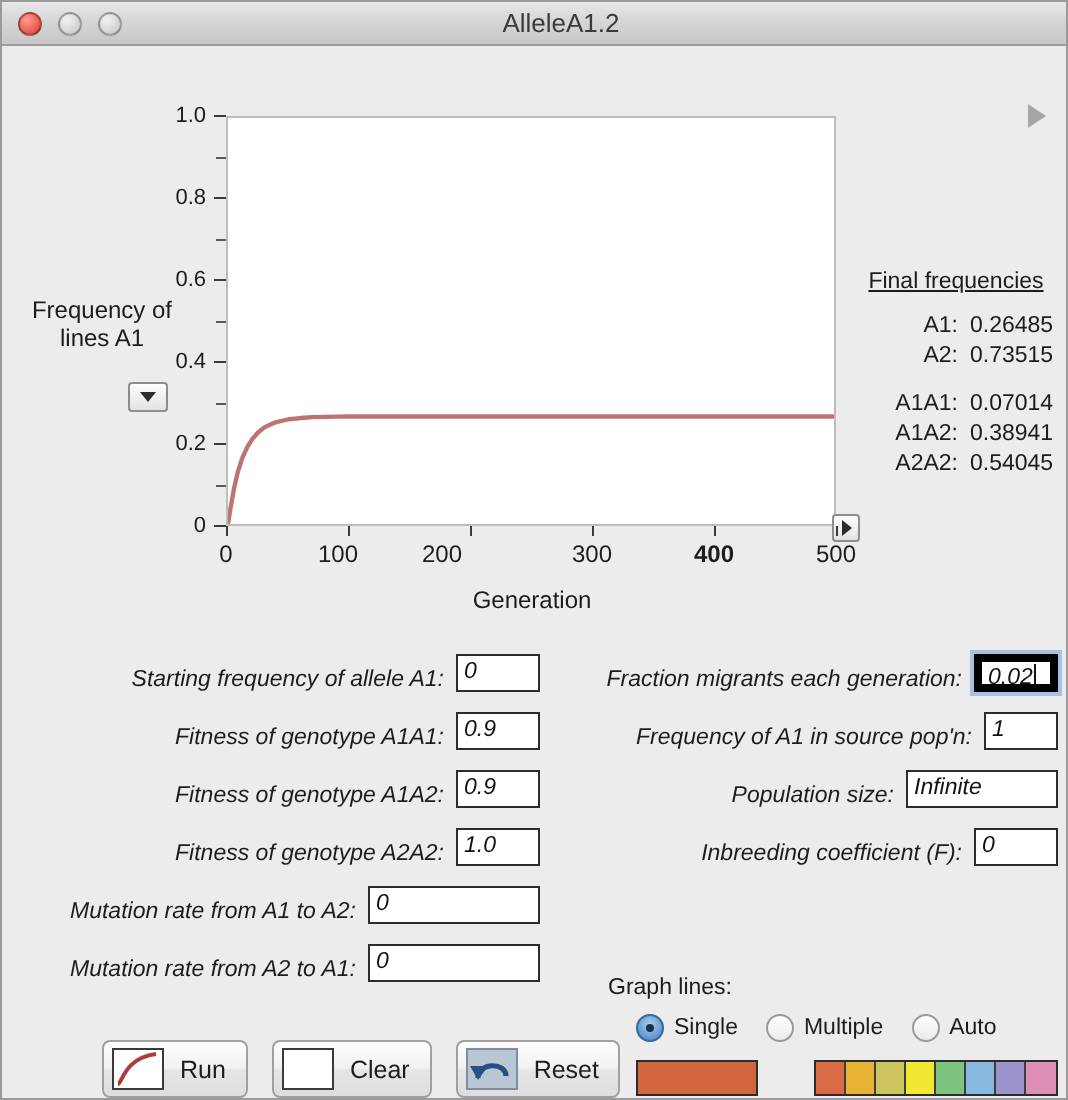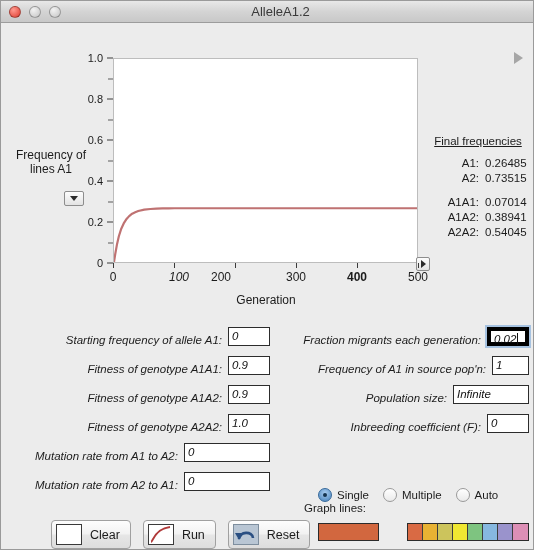--- a/index.html
+++ b/index.html
@@ -435,21 +435,21 @@
       </div>
 
       <div id="x-axis-more-button" class="mini-btn">
         <div class="tri-right"></div>
       </div>
 
       <div id="x-ticks">
           <div class="xtick-major" style="left: 0px;"></div>
           <div class="xtick-label" style="left: 0px;">0</div>
           <div class="xtick-major" style="left: 61px;"></div>
-          <div class="xtick-label" style="left: 66px; font-style: italic;">100</div>
+          <div class="xtick-label" style="left: 56px;">100</div>
           <div class="xtick-major" style="left: 122px;"></div>
           <div class="xtick-label" style="left: 108px;">200</div>
           <div class="xtick-major" style="left: 183px;"></div>
           <div class="xtick-label" style="left: 183px;">300</div>
           <div class="xtick-major" style="left: 244px;"></div>
           <div class="xtick-label" style="left: 244px; font-weight: bold;">400</div>
           <div class="xtick-major" style="left: 305px;"></div>
           <div class="xtick-label" style="left: 305px;">500</div>
         </div>
 
@@ -526,60 +526,60 @@
         </div>
         <div class="field-row">
           <div class="field-label">Inbreeding coefficient (F):</div>
           <div class="field-input w-medium">0</div>
         </div>
       </div>
 
     <div id="action-buttons">
 
       <div class="action-button">
-        <span class="btn-icon"></span>
-        <span class="btn-label">Clear</span>
-      </div>
-
-      <div class="action-button">
         <span class="btn-icon">
           <svg width="24" height="19" viewBox="0 0 24 19">
             <path d="M2,17 C4,17 5,4 21,2" fill="none" stroke="#b03a3a" stroke-width="2"></path>
           </svg>
         </span>
         <span class="btn-label">Run</span>
+      </div>
+
+      <div class="action-button">
+        <span class="btn-icon"></span>
+        <span class="btn-label">Clear</span>
       </div>
 
       <div class="action-button">
         <span class="btn-icon" style="background:#b9c6d4;border-color:#7e8e9e;">
           <svg width="24" height="19" viewBox="0 0 24 19">
             <path d="M5,14 C5,6 19,6 19,13" fill="none" stroke="#2a4f82" stroke-width="2.6"></path>
             <path d="M5,15 L1,8 L10,8 Z" fill="#2a4f82"></path>
           </svg>
         </span>
         <span class="btn-label">Reset</span>
       </div>
     </div>
 
     <div id="graph-lines-group">
+      <div id="graph-lines-label">Graph lines:</div>
       <div id="radio-row">
           <div class="radio-item">
             <div class="radio-circle selected"></div>
             <div class="radio-label">Single</div>
           </div>
           <div class="radio-item">
             <div class="radio-circle"></div>
             <div class="radio-label">Multiple</div>
           </div>
           <div class="radio-item">
             <div class="radio-circle"></div>
             <div class="radio-label">Auto</div>
           </div>
         </div>
-      <div id="graph-lines-label">Graph lines:</div>
       <div id="swatch-row">
         <div id="single-swatch" style="background: rgb(210, 103, 63);"></div>
         <div id="palette-strip">
             <div class="palette-swatch" style="background: rgb(217, 106, 68);"></div>
             <div class="palette-swatch" style="background: rgb(232, 178, 51);"></div>
             <div class="palette-swatch" style="background: rgb(204, 196, 92);"></div>
             <div class="palette-swatch" style="background: rgb(240, 232, 50);"></div>
             <div class="palette-swatch" style="background: rgb(126, 196, 128);"></div>
             <div class="palette-swatch" style="background: rgb(134, 184, 224);"></div>
             <div class="palette-swatch" style="background: rgb(154, 147, 204);"></div>

